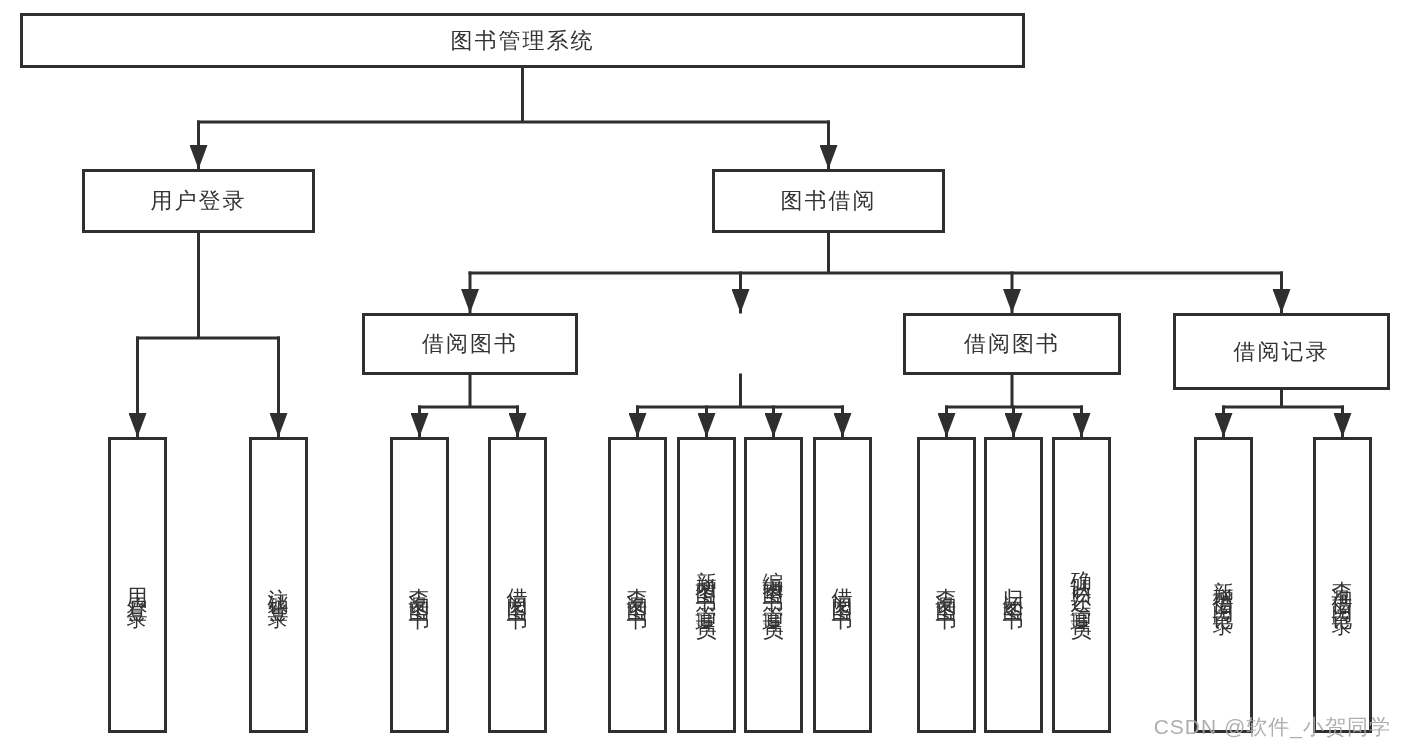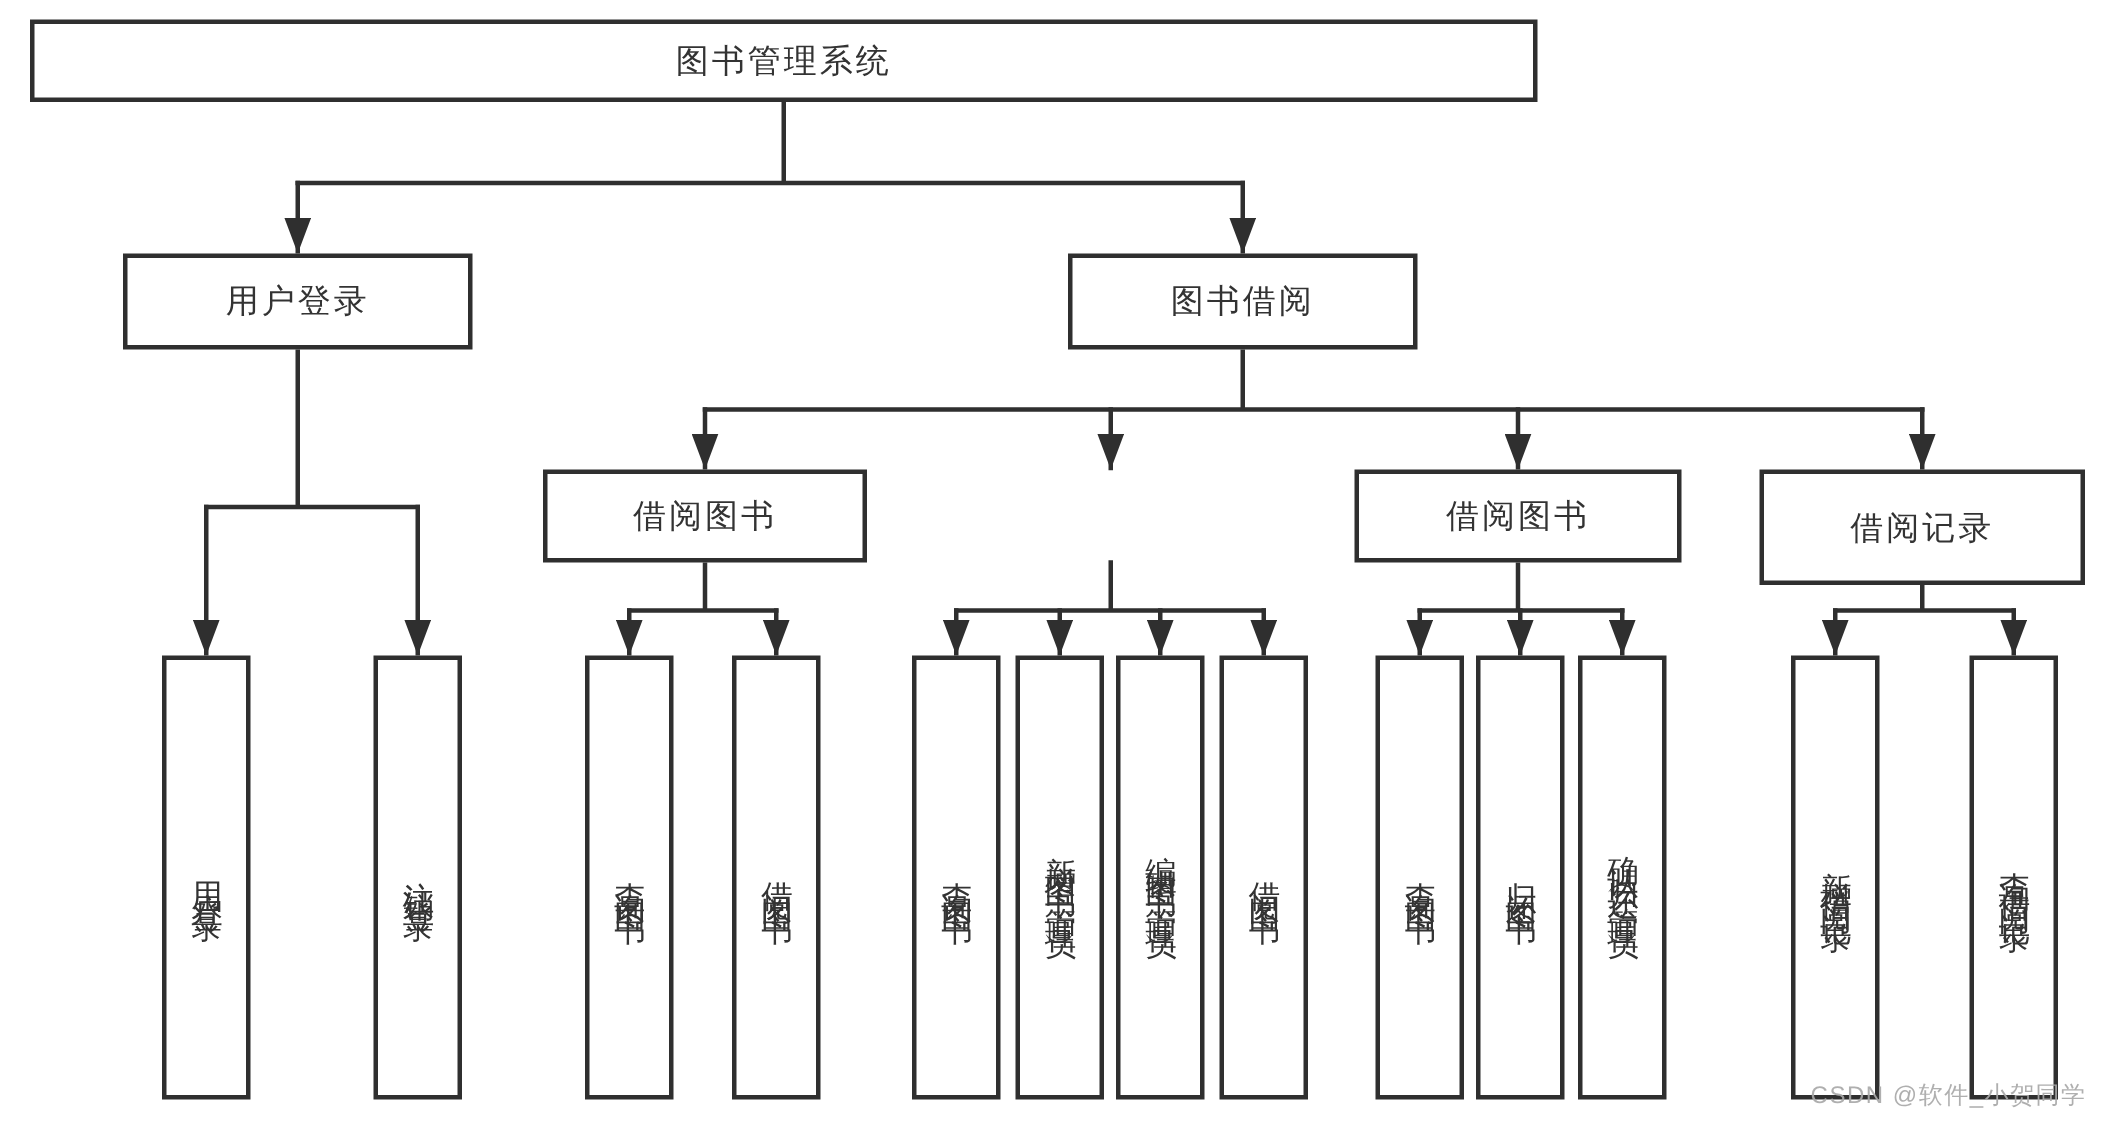--- a/index.html
+++ b/index.html
@@ -32,21 +32,21 @@
     font-size:21px;
     letter-spacing:7px;
     color:#333333;
     line-height:1;
     max-height:286px;
   }
   .watermark{
     position:absolute;
     right:14px;
     bottom:6px;
-    font-size:16px;
+    font-size:21px;
     color:rgba(168,168,168,0.92);
     letter-spacing:1px;
     z-index:5;
     white-space:nowrap;
   }
 </style>
 </head>
 <body>
 
 <div class="canvas">

